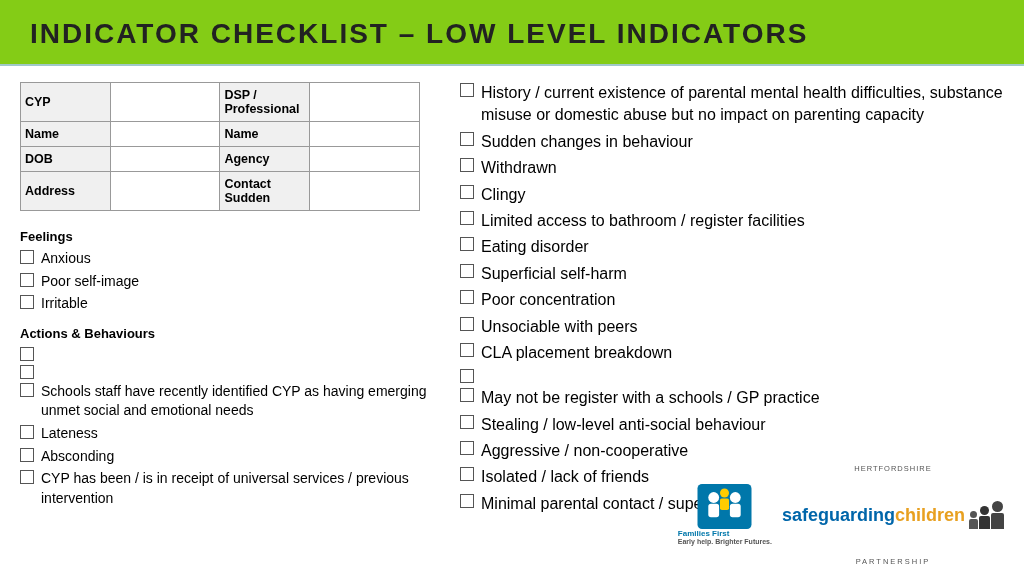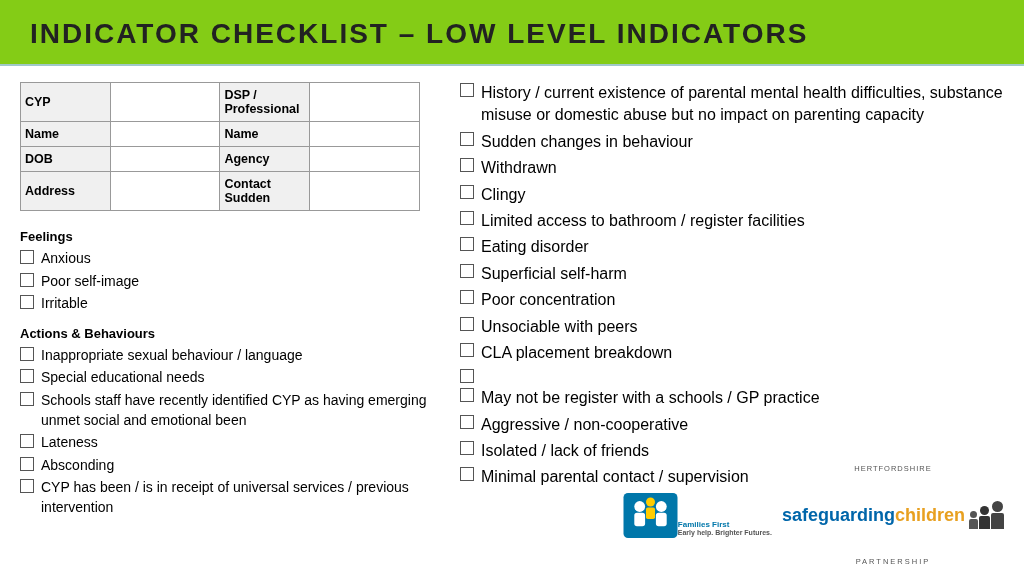--- a/index.html
+++ b/index.html
@@ -175,29 +175,27 @@
             <span>Irritable</span>
           </li>
       </ul>
     </div>
 
     <div class="section">
       <div class="section-title">Actions &amp; Behaviours</div>
       <ul class="checklist">
         <li>
             <span class="checkbox"></span>
-            <span>Inappropriate sexual behaviour / language</span>
-          </li>
-        <li>
-            <span class="checkbox"></span>
-            <span>Special educational needs</span>
-          </li>
-        <li>
-            <span class="checkbox"></span>
-            <span>Schools staff have recently identified CYP as having emerging unmet social and emotional been</span>
+          </li>
+        <li>
+            <span class="checkbox"></span>
+          </li>
+        <li>
+            <span class="checkbox"></span>
+            <span>Schools staff have recently identified CYP as having emerging unmet social and emotional needs</span>
           </li>
         <li>
             <span class="checkbox"></span>
             <span>Lateness</span>
           </li>
         <li>
             <span class="checkbox"></span>
             <span>Absconding</span>
           </li>
         <li>
@@ -252,37 +250,41 @@
         </li>
       <li>
           <span class="checkbox"></span>
         </li>
       <li>
           <span class="checkbox"></span>
           <span>May not be register with a schools / GP practice</span>
         </li>
       <li>
           <span class="checkbox"></span>
+          <span>Stealing / low-level anti-social behaviour</span>
+        </li>
+      <li>
+          <span class="checkbox"></span>
           <span>Aggressive / non-cooperative</span>
         </li>
       <li>
           <span class="checkbox"></span>
           <span>Isolated / lack of friends</span>
         </li>
       <li>
           <span class="checkbox"></span>
           <span>Minimal parental contact / supervision</span>
         </li>
     </ul>
   </div>
 </div>
 
 <div class="logos-area">
 
-  <div style="display:flex;flex-direction:row;align-items:flex-end;">
+  <div style="display:flex;flex-direction:column;align-items:center;">
     <svg class="ff-icon" width="60" height="50" viewBox="0 0 60 50">
       <rect x="0" y="0" width="60" height="50" rx="5" fill="#0077aa"></rect>
 
       <circle cx="18" cy="15" r="6" fill="#fff"></circle>
       <rect x="12" y="22" width="12" height="15" rx="3" fill="#fff"></rect>
       <circle cx="42" cy="15" r="6" fill="#fff"></circle>
       <rect x="36" y="22" width="12" height="15" rx="3" fill="#fff"></rect>
       <circle cx="30" cy="10" r="5" fill="#ffcc00"></circle>
       <rect x="25" y="16" width="10" height="13" rx="2" fill="#ffcc00"></rect>
     </svg>

